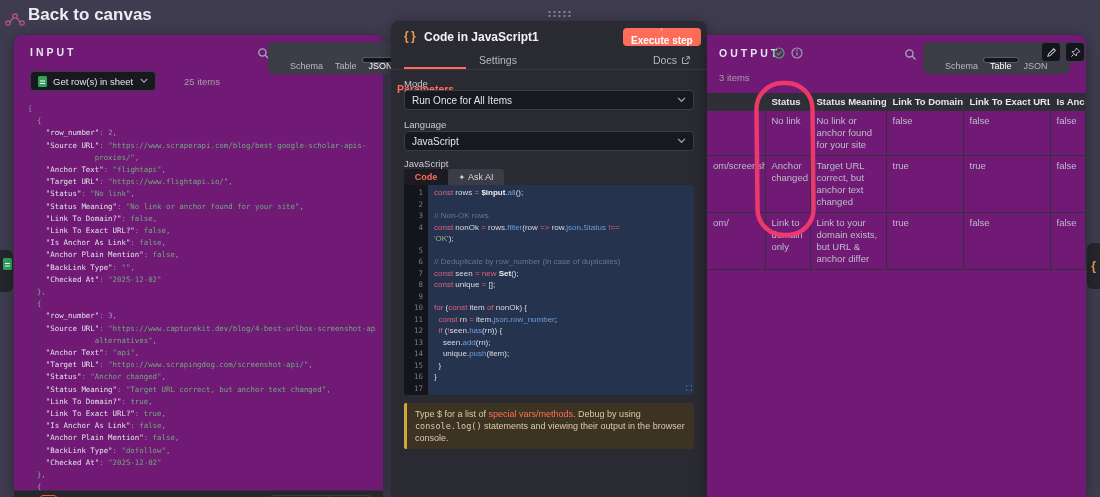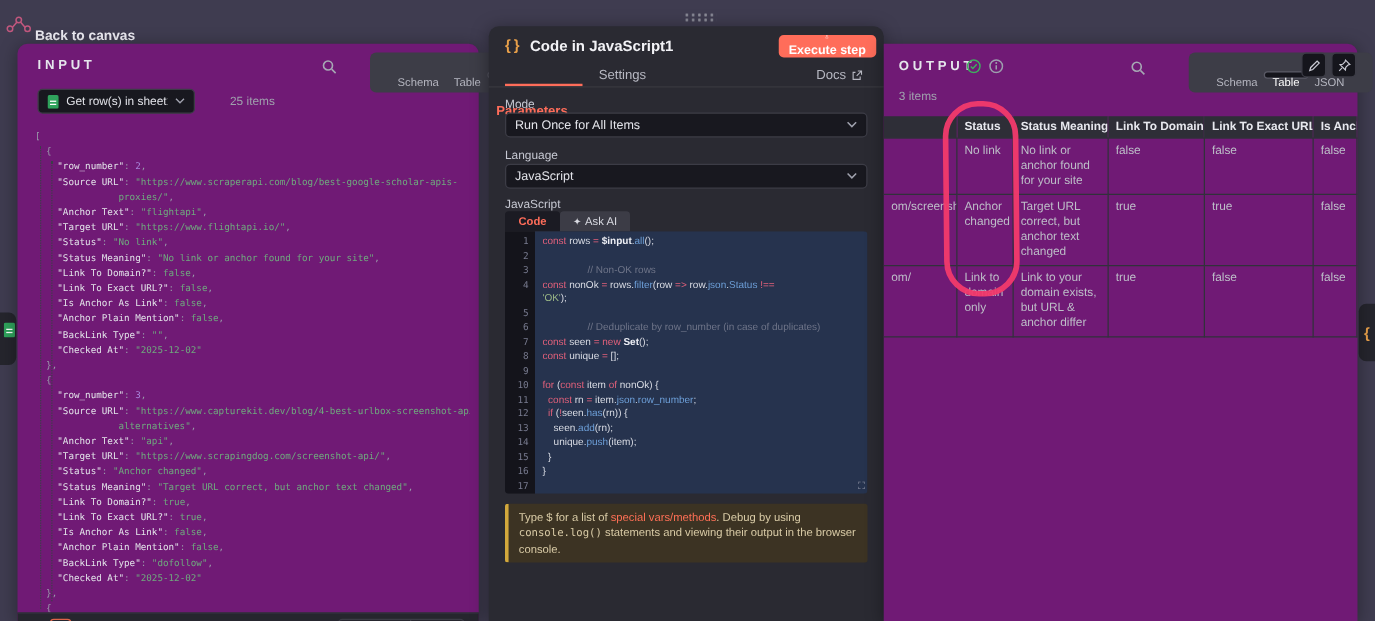--- a/index.html
+++ b/index.html
@@ -1,32 +1,32 @@
 <!DOCTYPE html>
 <html><head>
 <meta charset="utf-8">
 <style>
   html,body{margin:0;padding:0;background:#3f3c50;}
   #app{position:relative;width:1100px;height:497px;overflow:hidden;background:#3f3c50;
        font-family:"Liberation Sans",sans-serif;-webkit-font-smoothing:antialiased;}
   .abs{position:absolute;}
   
-  .back-label{left:28px;top:23px;font-size:11px;font-weight:700;color:#edecf3;}
+  .back-label{left:28px;top:5px;font-size:17px;font-weight:700;color:#edecf3;}
   .drag-dots{left:547px;top:10px;width:26px;height:8px;
     background-image:radial-gradient(circle,#8d8d99 1px,transparent 1.2px);
     background-size:5px 4px;}
   
   .panel{position:absolute;background:#701a75;border-radius:8px 8px 0 0;box-shadow:0 2px 14px rgba(0,0,0,.35);}
   #input-panel{left:14px;top:35px;width:369px;height:462px;}
   #code-panel{left:391px;top:21px;width:316px;height:476px;background:#2a2a32;}
   #output-panel{left:707px;top:35px;width:379px;height:462px;border-radius:0 8px 0 0;}
   .panel-title{font-size:10.5px;font-weight:700;letter-spacing:3px;color:#e5e6ec;}
   .muted{color:#9fa1ad;}
   
-  .segctl{position:absolute;display:flex;background:#3d3d47;border-radius:5px;padding:16px;height:20px;box-sizing:border-box;margin-left:28px;}
+  .segctl{position:absolute;display:flex;background:#3d3d47;border-radius:5px;padding:16px;height:20px;box-sizing:border-box;}
   .seg{font-size:9px;color:#b6b7c1;padding:2px 6px;border-radius:4px;line-height:12px;cursor:default;}
   .seg.active{background:#15151c;color:#fff;box-shadow:0 0 0 1px #5a5a66;}
   
   .iconbtn{position:absolute;width:20px;height:20px;background:#15151c;border:1px solid #3c3c46;border-radius:4px;
            box-sizing:border-box;display:flex;align-items:center;justify-content:center;}
   
   .select{position:absolute;height:20px;background:#18181f;border:1px solid #3c3c46;border-radius:4px;
           box-sizing:border-box;display:flex;align-items:center;padding:0 7px;gap:6px;}
   .select .val{font-size:10px;color:#e3e4ea;white-space:nowrap;overflow:hidden;flex:1;}
   
@@ -58,21 +58,21 @@
   #chip-code{left:13px;width:44px;background:#1b1b23;color:#ff6d5a;font-weight:600;}
   #chip-ask{left:57px;width:56px;background:#3c3c46;color:#d8d9e0;}
   #editor{left:13px;top:164px;width:290px;height:210px;display:flex;overflow:hidden;border-radius:0 3px 3px 3px;}
   #editor-gutter{width:24px;background:#14141b;color:#777a8e;font-family:"DejaVu Sans Mono",monospace;font-size:7.5px;
       line-height:11.5px;text-align:right;padding:2px 5px 0 0;box-sizing:border-box;flex:none;}
   #editor-gutter div{height:11.5px;}
   #editor-code{flex:1;background:#26334e;font-family:Liberation Sans, sans-serif;font-size:8px;line-height:11.5px;
       color:#d9dce4;padding:2px 0 0 6px;overflow:hidden;}
   .cline{white-space:pre;min-height:11.5px;}
   .tok-kw{color:#e0607a;} .tok-op{color:#e0607a;} .tok-pl{color:#d9dce4;} .tok-bi{color:#eceef4;font-weight:700;}
-  .tok-fn{color:#6d9fd8;} .tok-st{color:#9ab886;} .tok-cm{color:#6e7488;margin-left:36px;}
+  .tok-fn{color:#6d9fd8;} .tok-st{color:#9ab886;} .tok-cm{color:#6e7488;}
   #expand-icon{position:absolute;right:2px;bottom:2px;color:#9094a5;font-size:8px;line-height:8px;}
   
   #hint{left:13px;top:382px;width:290px;box-sizing:border-box;background:#3c3323;border-left:3px solid #d2a83c;
      border-radius:2px;padding:5px 8px;font-size:9px;line-height:12px;color:#d9cba6;}
   #hint .lnk{color:#ff7056;}
   #hint .mono{font-family:"DejaVu Sans Mono",monospace;font-size:8.5px;}
   
   #output-table{position:absolute;left:0;top:58px;width:379px;border-collapse:collapse;table-layout:fixed;}
   #output-table th{background:#2e2e37;color:#e7e8ee;font-size:9.5px;font-weight:600;text-align:left;
       padding:3px 6px;border-right:1px solid #31313b;border-bottom:1px solid #31313b;white-space:nowrap;overflow:hidden;}

